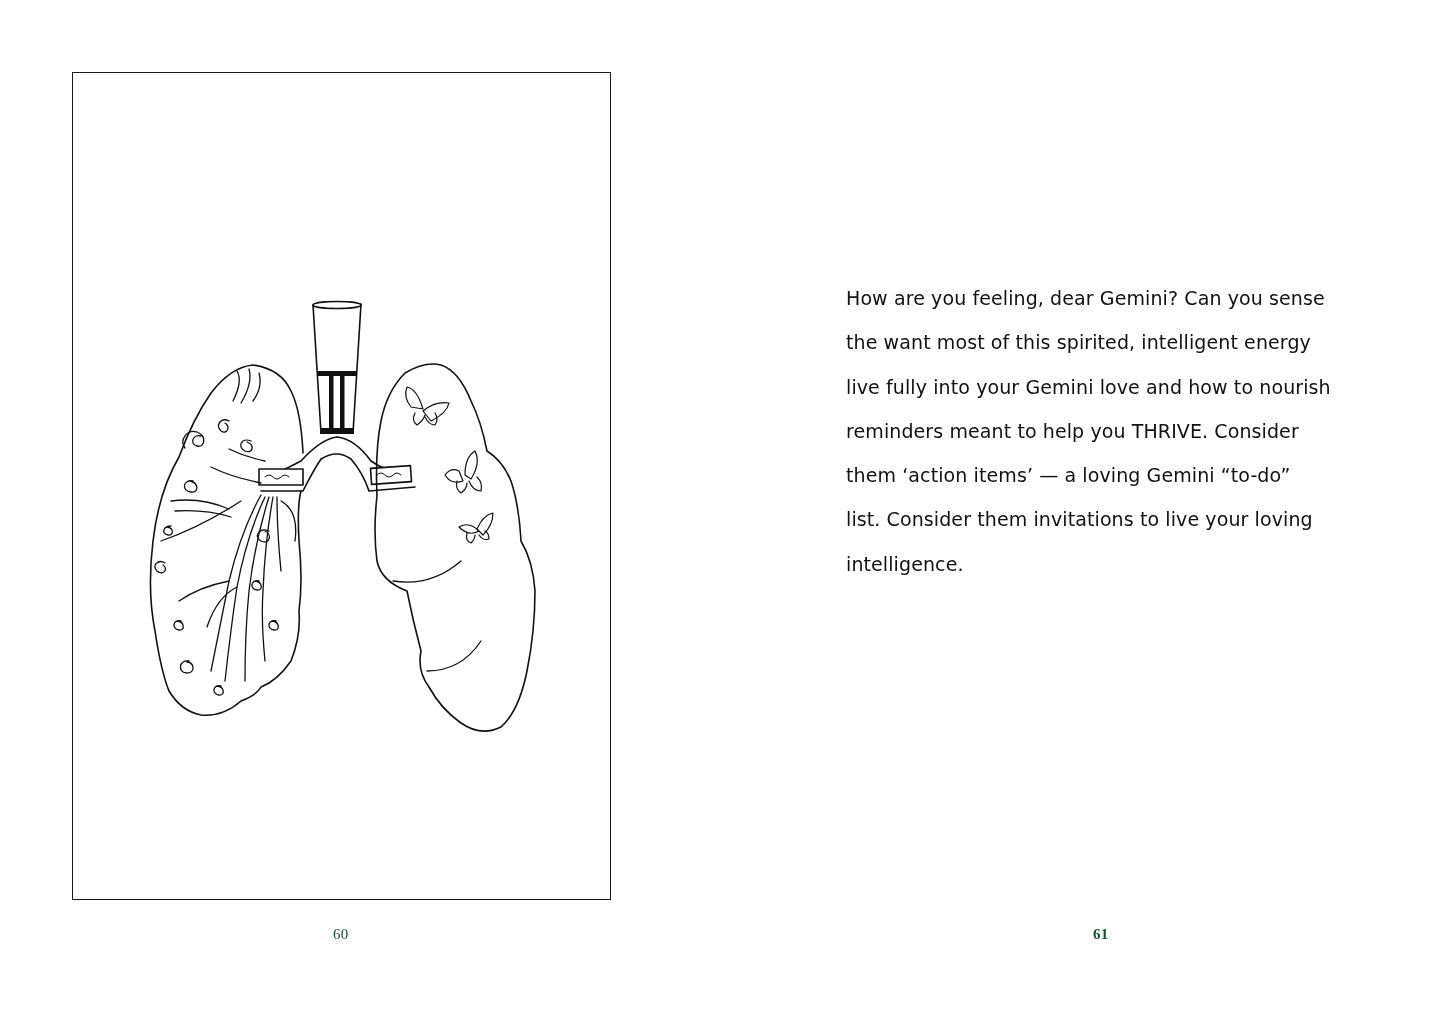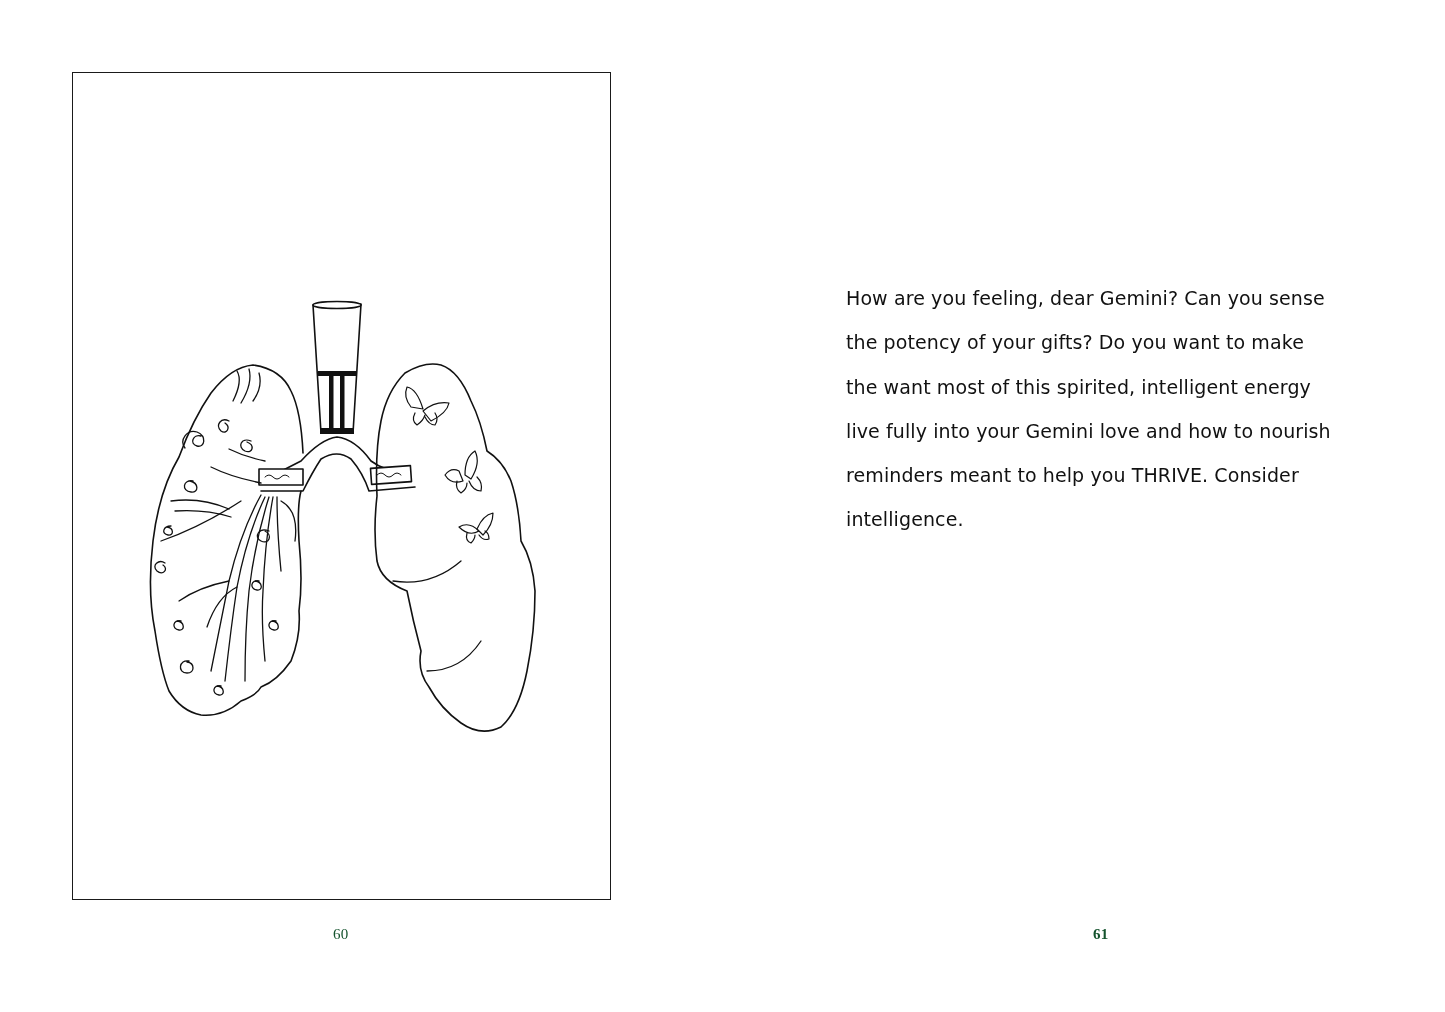--- a/index.html
+++ b/index.html
@@ -160,22 +160,23 @@
           <path d="M338 244 q4 6 10 4 q0 -6 -4 -8"></path>
         </g>
       </svg>
     </div>
     <div class="page-number left">60</div>
   </div>
 
   <div class="page page-right">
     <div class="body-text">
       <span class="line">How are you feeling, dear Gemini? Can you sense</span>
-      <span class="line">the potency of your gifts? Do you want to make</span>
       <span class="line">the want most of this spirited, intelligent energy</span>
       <span class="line">live fully into your Gemini love and how to nourish</span>
       <span class="line">reminders meant to help you THRIVE. Consider</span>
+      <span class="line">them ‘action items’ — a loving Gemini “to-do”</span>
+      <span class="line">list. Consider them invitations to live your loving</span>
       <span class="line">intelligence.</span>
     </div>
     <div class="page-number right">61</div>
   </div>
 
 </div>
 
 </body></html>

